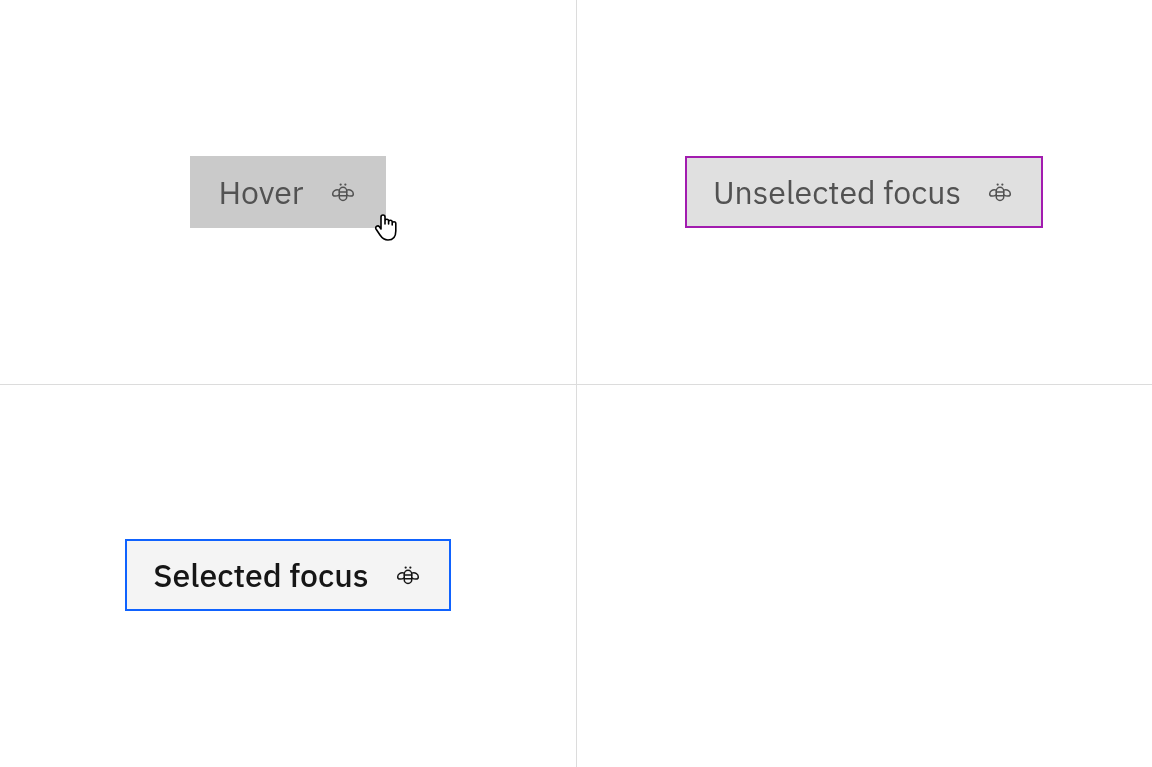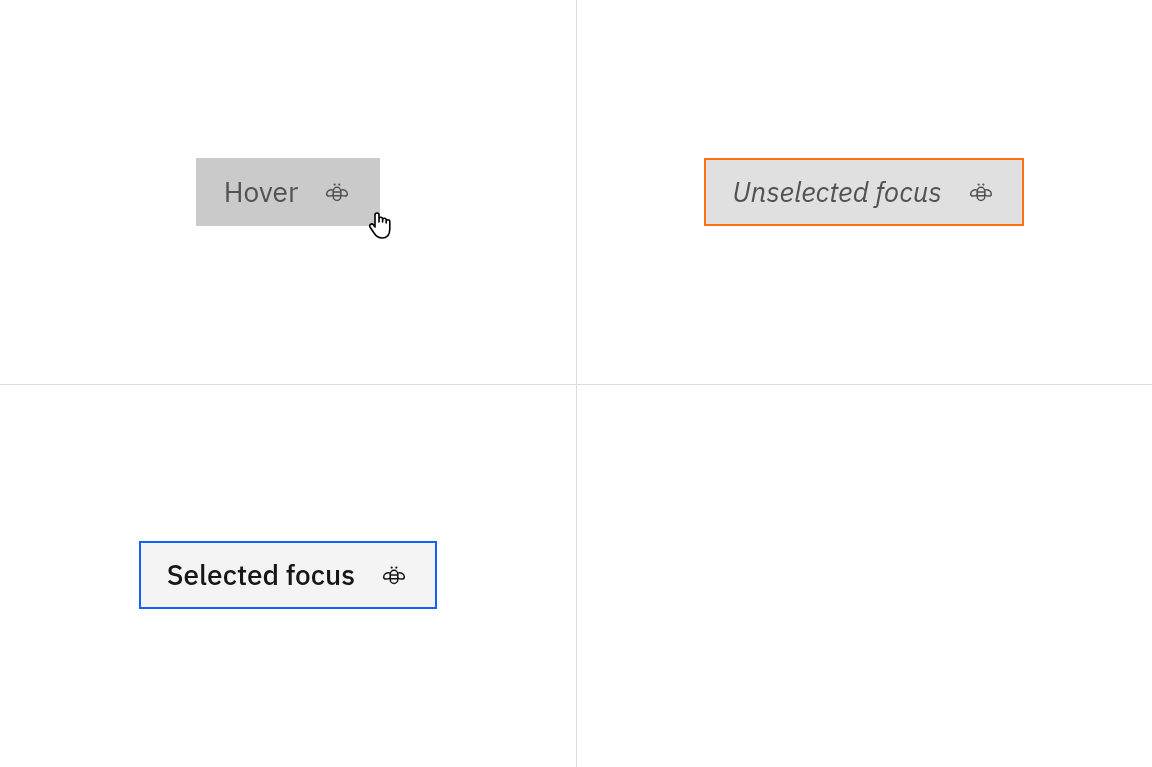--- a/index.html
+++ b/index.html
@@ -40,38 +40,37 @@
     right: 0;
     height: 1px;
     background: #dcdcdc;
   }
 
   .switch-btn {
     display: inline-flex;
     align-items: center;
     gap: 24px;
     padding: 18px 26px;
-    font-size: 28px;
+    font-size: 32px;
     line-height: 1;
     border: 2px solid transparent;
     position: relative;
   }
 
   
   .state-hover {
     background: #cacaca;
     color: #525252;
   }
 
   
   .state-unselected-focus {
     background: #e0e0e0;
     color: #525252;
-    border: 2px solid #f97316;
-    font-style: italic;
+    border: 2px solid #a21caf;
   }
 
   
   .state-selected-focus {
     background: #f4f4f4;
     color: #161616;
     font-weight: 500;
     border: 2px solid #0f62fe;
   }
 

